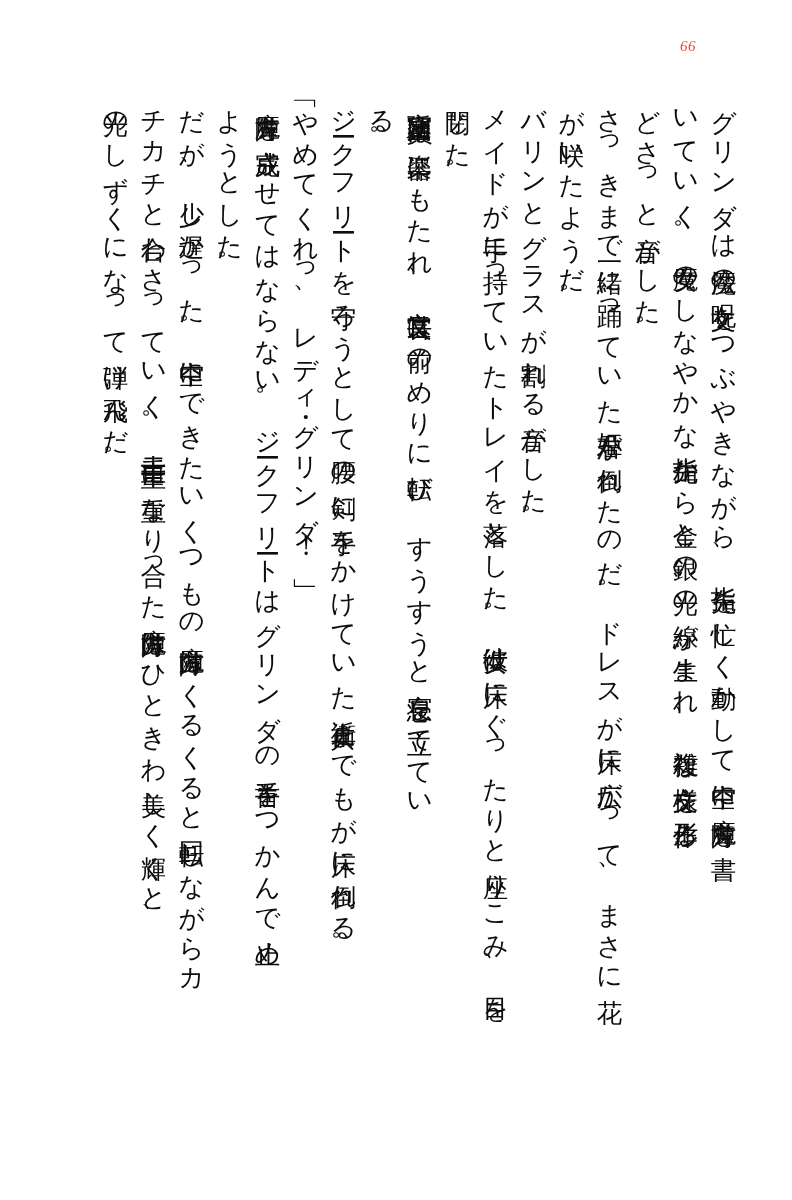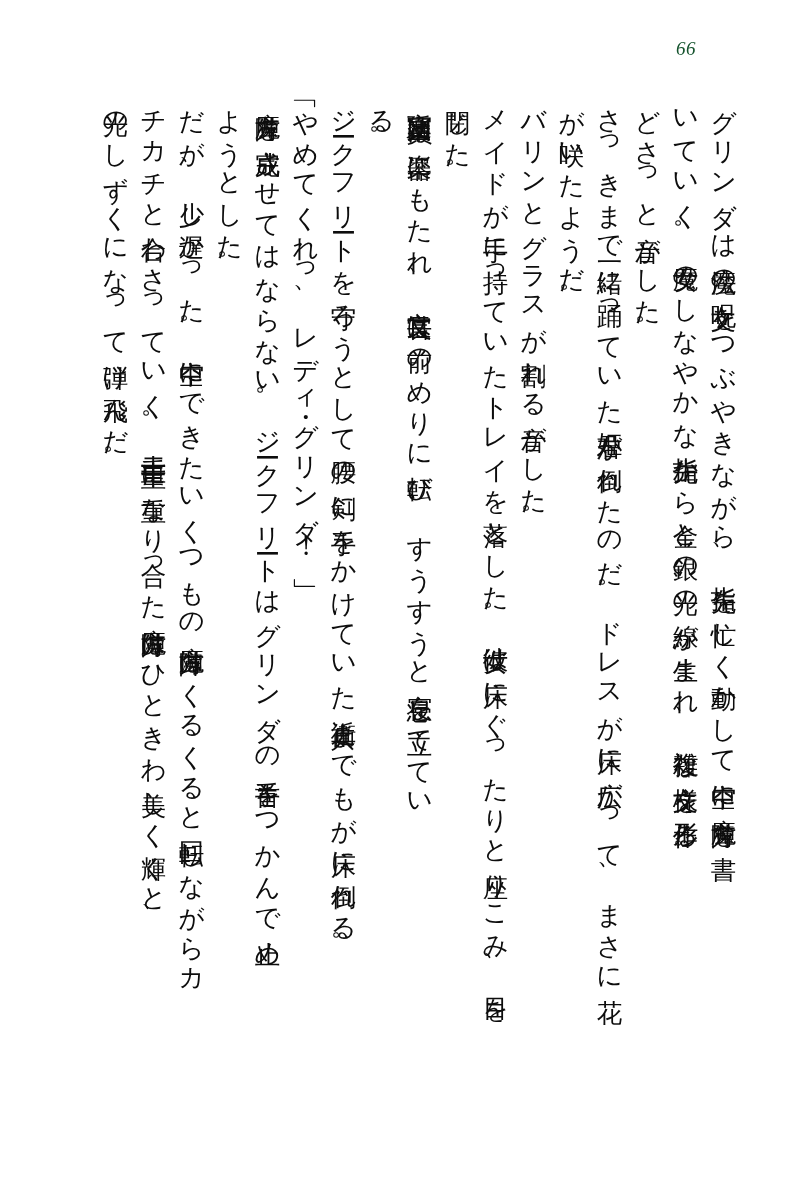--- a/index.html
+++ b/index.html
@@ -13,24 +13,24 @@
     height: 1200px;
     background: #ffffff;
     overflow: hidden;
     font-family: "Liberation Serif", "DejaVu Serif", serif;
     color: #111111;
   }
   .page-number {
     position: absolute;
     top: 38px;
     right: 96px;
-    font-size: 19px;
+    font-size: 15px;
     font-family: "Liberation Serif", "DejaVu Serif", serif;
     font-style: italic;
-    color: #14532d;
+    color: #ef4444;
     letter-spacing: 0.5px;
   }
   .body-text {
     position: absolute;
     top: 92px;
     left: 40px;
     right: 56px;
     height: 1070px;
     display: flex;
     flex-direction: row-reverse;

